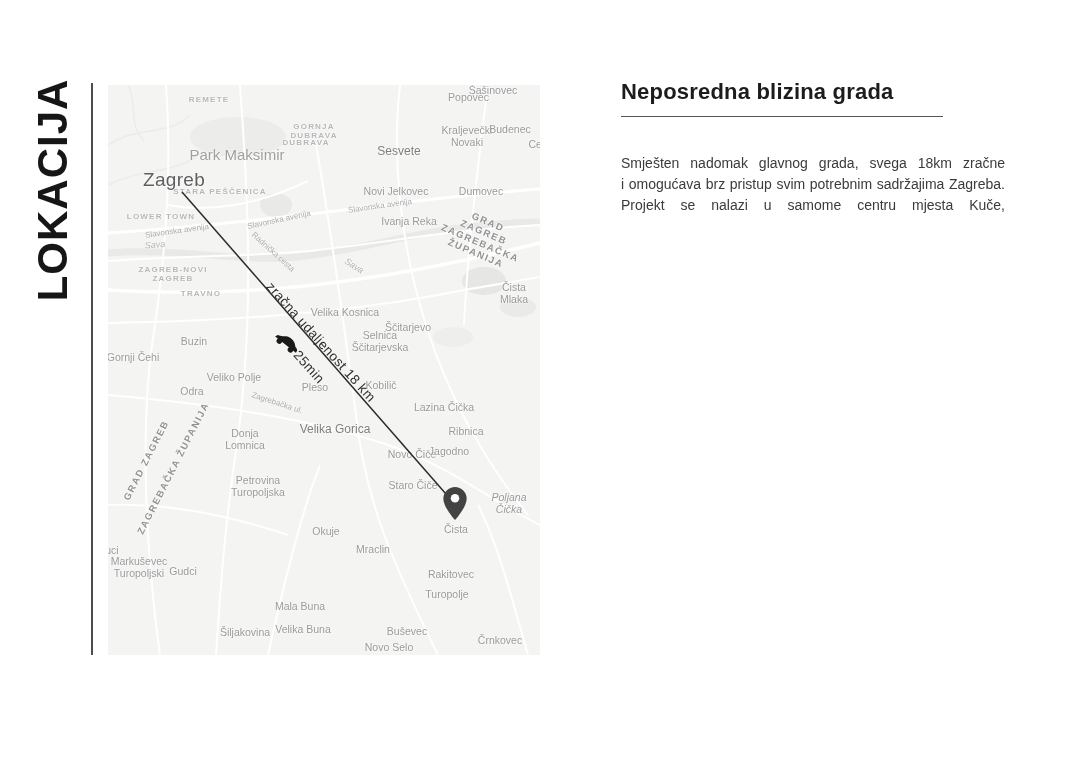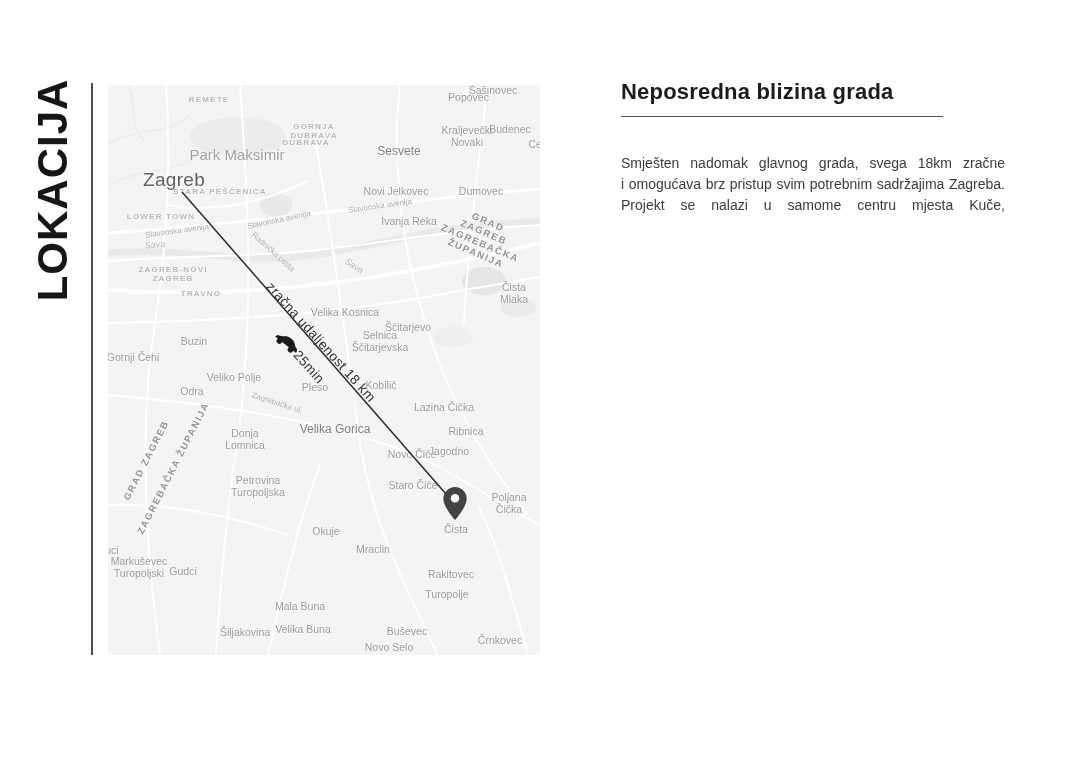--- a/index.html
+++ b/index.html
@@ -119,21 +119,21 @@
         <span class="map-label lbl-village" style="left: 406px; top: 208px;">Čista Mlaka</span>
         <span class="map-label lbl-village" style="left: 237px; top: 227px;">Velika Kosnica</span>
         <span class="map-label lbl-village" style="left: 272px; top: 256px;">Selnica
 Ščitarjevska</span>
         <span class="map-label lbl-village" style="left: 273px; top: 300px;">Kobilič</span>
         <span class="map-label lbl-village" style="left: 336px; top: 322px;">Lazina Čička</span>
         <span class="map-label lbl-village" style="left: 358px; top: 346px;">Ribnica</span>
         <span class="map-label lbl-village" style="left: 304px; top: 369px;">Novo Čiče</span>
         <span class="map-label lbl-village" style="left: 341px; top: 366px;">Jagodno</span>
         <span class="map-label lbl-village" style="left: 305px; top: 400px;">Staro Čiče</span>
-        <span class="map-label lbl-village" style="left: 401px; top: 418px;">Poljana Čička</span>
+        <span class="map-label lbl-village" style="left: 401px; top: 418px; font-style: italic;">Poljana Čička</span>
         <span class="map-label lbl-village" style="left: 348px; top: 444px;">Čista</span>
         <span class="map-label lbl-village" style="left: 207px; top: 302px;">Pleso</span>
         <span class="map-label lbl-village" style="left: 126px; top: 292px;">Veliko Polje</span>
         <span class="map-label lbl-village" style="left: 86px; top: 256px;">Buzin</span>
         <span class="map-label lbl-village" style="left: 25px; top: 272px;">Gornji Čehi</span>
         <span class="map-label lbl-village" style="left: 84px; top: 306px;">Odra</span>
         <span class="map-label lbl-village" style="left: 137px; top: 354px;">Donja
 Lomnica</span>
         <span class="map-label lbl-village" style="left: 150px; top: 401px;">Petrovina
 Turopoljska</span>

